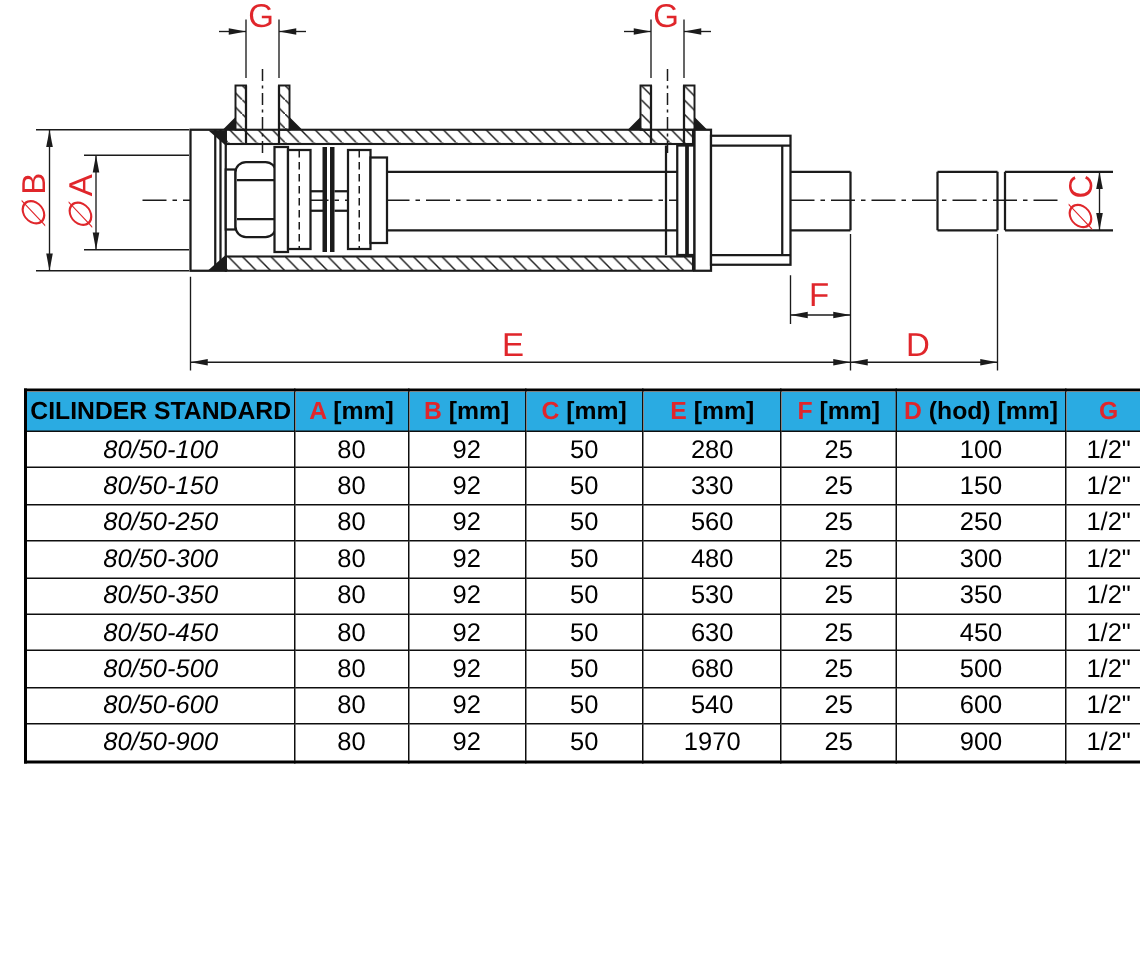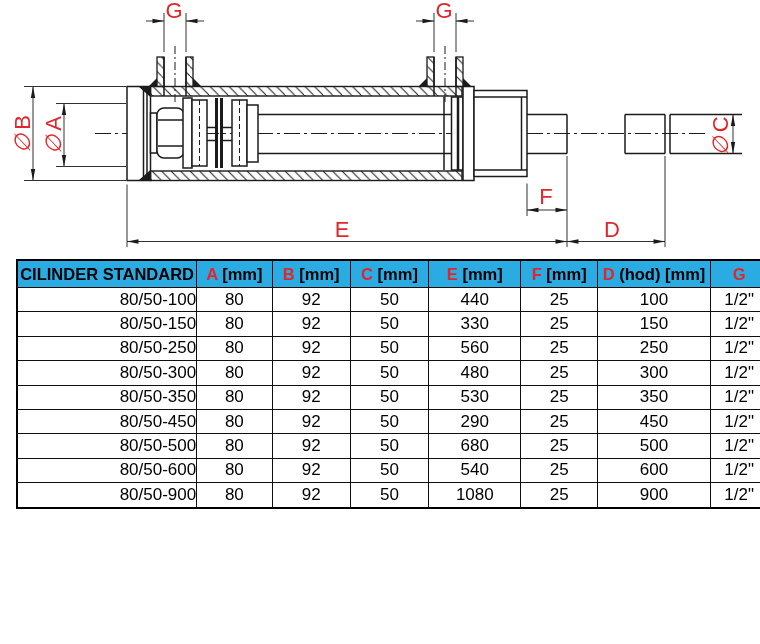--- a/index.html
+++ b/index.html
@@ -10,21 +10,21 @@
   .outline{stroke:#1b1b1b;stroke-width:1.5;fill:none;}
   .outline-white{stroke:#1b1b1b;stroke-width:1.5;fill:#fff;}
   .thin{stroke:#1b1b1b;stroke-width:1;fill:none;}
   .arrow{fill:#1b1b1b;stroke:none;}
   .redlabel{fill:#e0262b;font-size:22px;}
   table{border-collapse:collapse;table-layout:fixed;width:753px;margin-left:16px;border:2.5px solid #000;}
   th,td{border:1.5px solid #0e0e0e;text-align:center;vertical-align:middle;padding:0;white-space:nowrap;overflow:hidden;}
   th{background:#2aabe2;height:26px;font-size:16.5px;font-weight:bold;color:#000;}
   th .hk{color:#e0262b;}
   td{height:23.4px;font-size:17px;color:#000;}
-  td.model{text-align:right;}
+  td.model{font-style:italic;}
 </style>
 </head>
 <body>
 
 <svg class="drawing" width="760" height="259" viewBox="0 0 760 259">
   <defs>
     <pattern id="hatch" patternUnits="userSpaceOnUse" width="9.5" height="9.5">
       <path d="M0,0 L9.5,9.5" stroke="#1b1b1b" stroke-width="1"></path>
     </pattern>
   </defs>
@@ -201,21 +201,21 @@
       <th><span class="hk">D</span><span> (hod)  [mm]</span></th>
       <th><span class="hk">G</span><span></span></th>
     </tr>
   </thead>
   <tbody>
       <tr>
         <td class="model">80/50-100</td>
         <td>80</td>
         <td>92</td>
         <td>50</td>
-        <td>440</td>
+        <td>280</td>
         <td>25</td>
         <td>100</td>
         <td>1/2"</td>
       </tr>
       <tr>
         <td class="model">80/50-150</td>
         <td>80</td>
         <td>92</td>
         <td>50</td>
         <td>330</td>
@@ -251,21 +251,21 @@
         <td>530</td>
         <td>25</td>
         <td>350</td>
         <td>1/2"</td>
       </tr>
       <tr>
         <td class="model">80/50-450</td>
         <td>80</td>
         <td>92</td>
         <td>50</td>
-        <td>290</td>
+        <td>630</td>
         <td>25</td>
         <td>450</td>
         <td>1/2"</td>
       </tr>
       <tr>
         <td class="model">80/50-500</td>
         <td>80</td>
         <td>92</td>
         <td>50</td>
         <td>680</td>
@@ -281,19 +281,19 @@
         <td>540</td>
         <td>25</td>
         <td>600</td>
         <td>1/2"</td>
       </tr>
       <tr>
         <td class="model">80/50-900</td>
         <td>80</td>
         <td>92</td>
         <td>50</td>
-        <td>1080</td>
+        <td>1970</td>
         <td>25</td>
         <td>900</td>
         <td>1/2"</td>
       </tr>
     </tbody>
 </table>
 
 </body></html>

